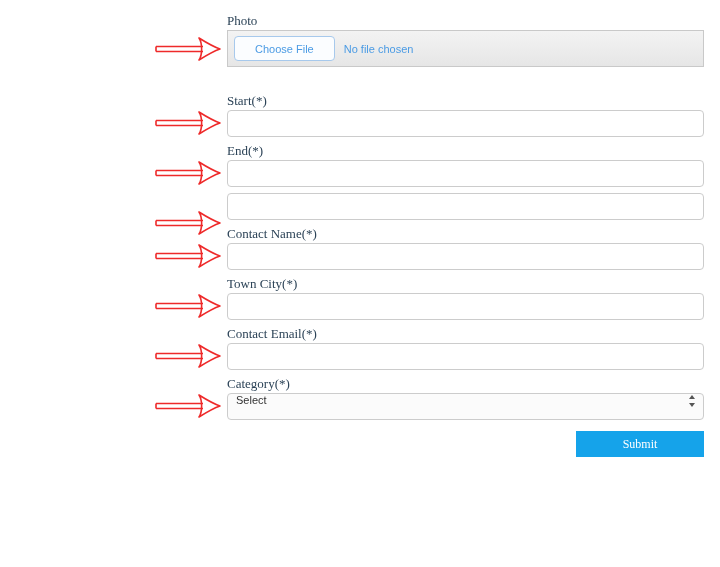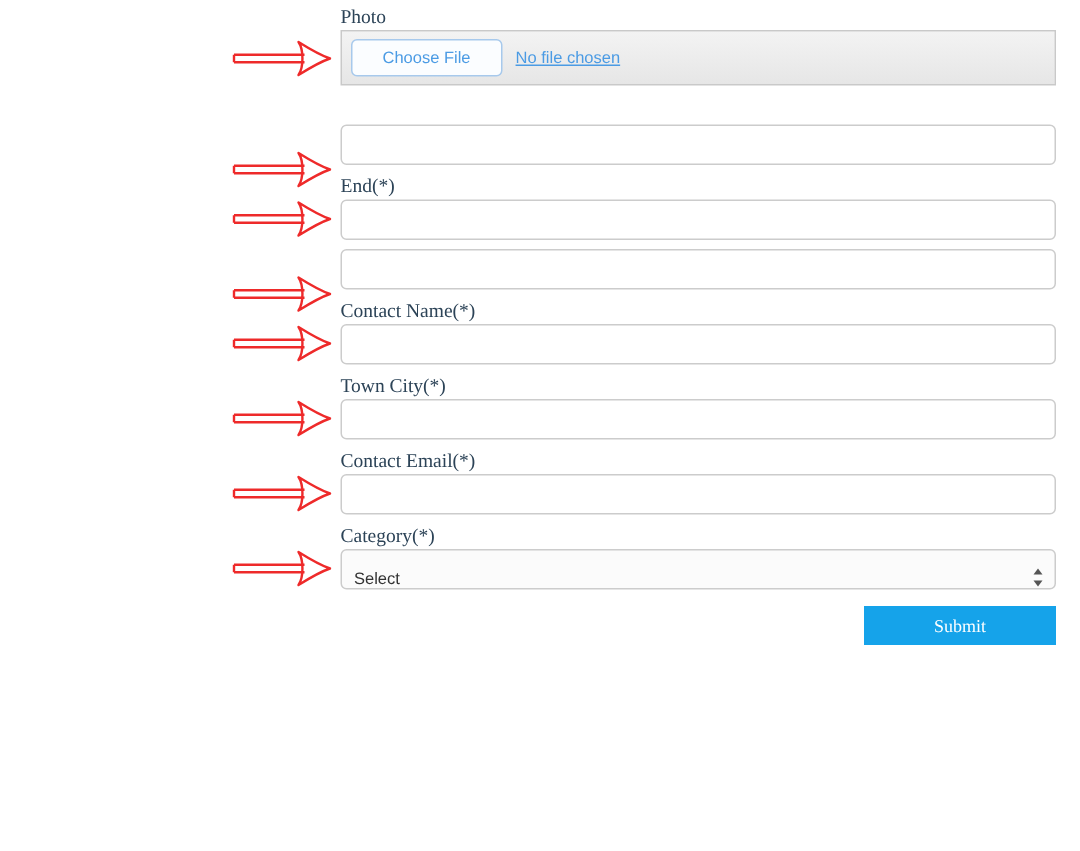--- a/index.html
+++ b/index.html
@@ -1,20 +1,20 @@
 <!DOCTYPE html>
 <html><head>
 <meta charset="utf-8">
 <style>
   html,body { margin:0; padding:0; }
   body {
     width:720px; height:567px; background:#ffffff; position:relative;
     font-family:"Liberation Serif", serif; overflow:hidden;
   }
-  .form-col { position:absolute; left:227px; top:3px; width:477px; }
+  .form-col { position:absolute; left:227px; top:13px; width:477px; }
 
   .field { position:relative; margin-bottom:6px; }
   .field-label {
     display:block; font-size:13px; line-height:15px; color:#2c4357;
     margin-bottom:2px;
   }
 
   .text-input {
     width:100%; height:27px; box-sizing:border-box;
     border:1px solid #cccccc; border-radius:4px; background:#ffffff;
@@ -29,27 +29,26 @@
     display:flex; align-items:center; padding:0 6px;
   }
   .choose-btn {
     height:25px; padding:0 20px; background:#fbfdff;
     border:1px solid #a7c9ec; border-radius:4px; color:#4b9be4;
     font:11px "Liberation Sans", sans-serif; cursor:pointer;
   }
   .file-status {
     margin-left:9px; color:#4b9be4;
     font:11px "Liberation Sans", sans-serif;
-    text-decoration:underline;
   }
 
   .select-box {
     width:100%; height:27px; box-sizing:border-box;
     border:1px solid #cccccc; border-radius:4px; background:#fbfbfb;
-    display:flex; align-items:flex-end; justify-content:space-between;
+    display:flex; align-items:flex-start; justify-content:space-between;
     padding:0 7px 0 8px; font:11px "Liberation Sans", sans-serif;
     color:#333333; cursor:pointer;
   }
 
   .arrow { position:absolute; left:-73px; width:68px; height:26px; }
   .arrow-input { top:17px; }
   .arrow-photo { top:23px; }
 
   .submit-row { display:flex; justify-content:flex-end; margin-top:11px; }
   .submit-btn {
@@ -80,20 +79,21 @@
     <div class="file-box">
       <button class="choose-btn">Choose File</button>
       <span class="file-status">No file chosen</span>
     </div>
   </div>
 
   <div class="field">
     <svg class="arrow arrow-input" viewBox="0 0 68 26">
         <use href="#red-arrow"></use>
       </svg>
+    <label class="field-label">Start(*)</label>
     <input type="text" class="text-input" placeholder="" style="">
   </div>
 
   <div class="field">
     <svg class="arrow arrow-input" viewBox="0 0 68 26">
         <use href="#red-arrow"></use>
       </svg>
     <label class="field-label">End(*)</label>
     <input type="text" class="text-input" placeholder="" style="">
   </div>

